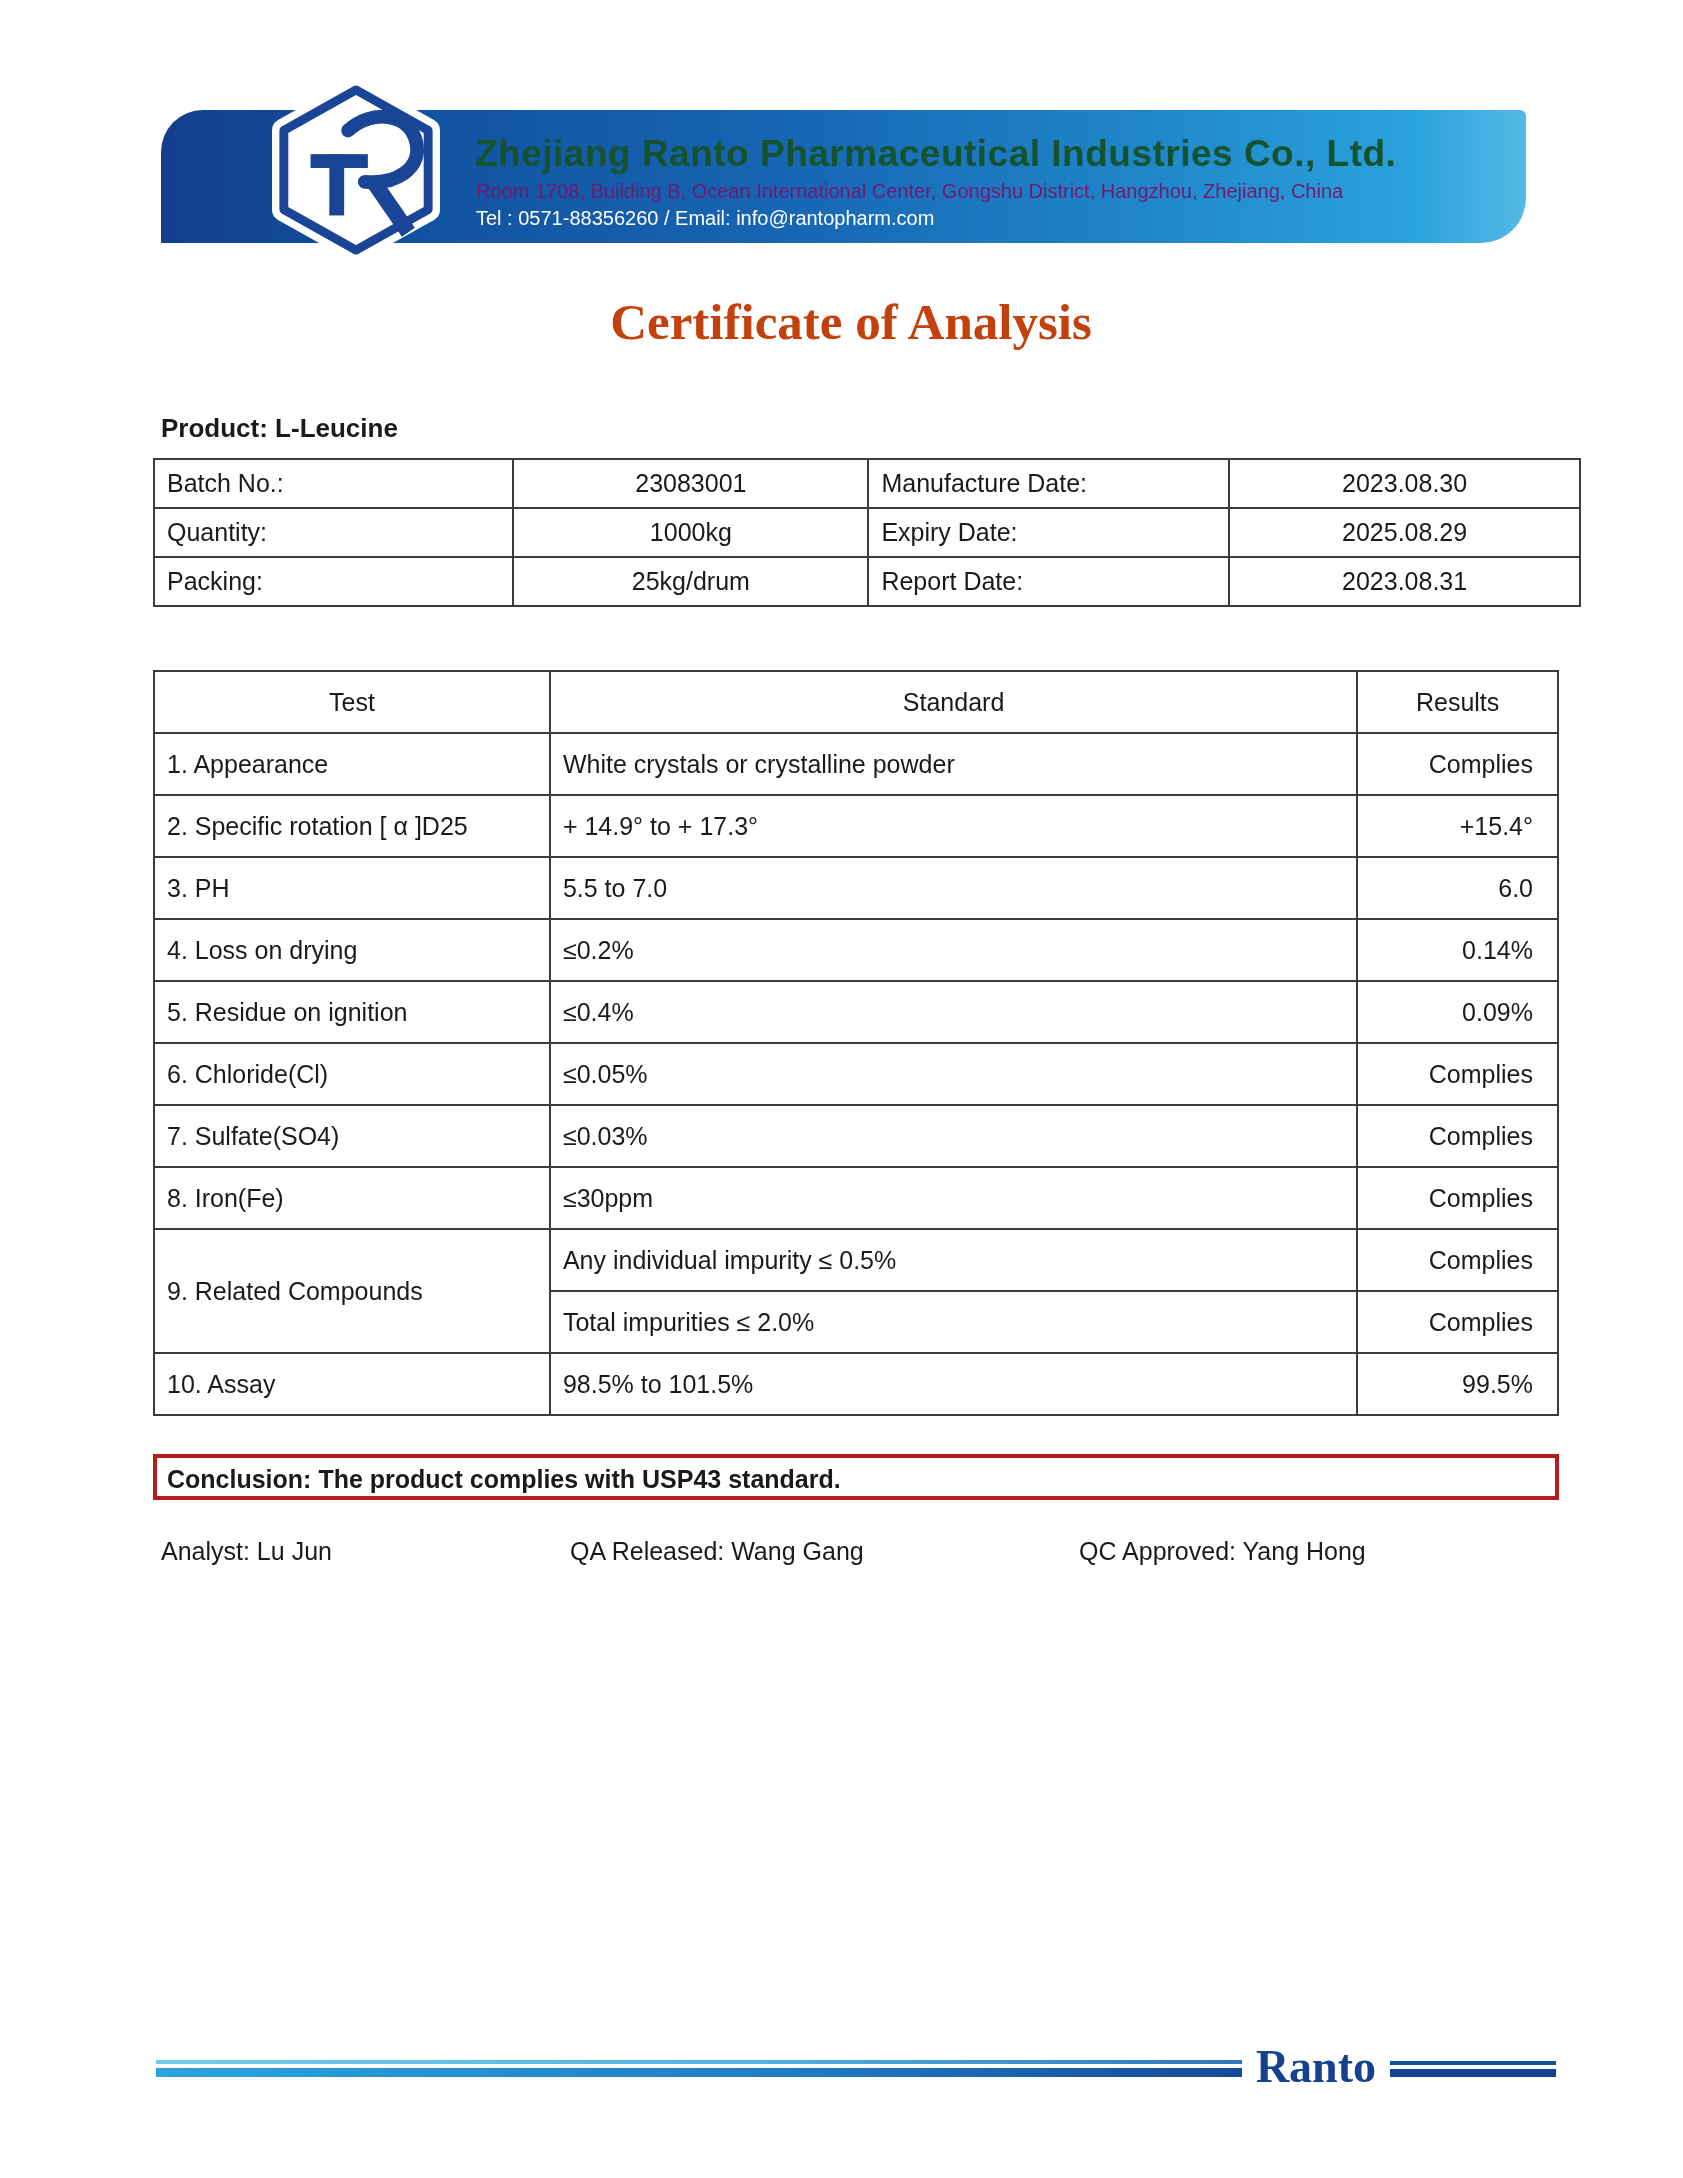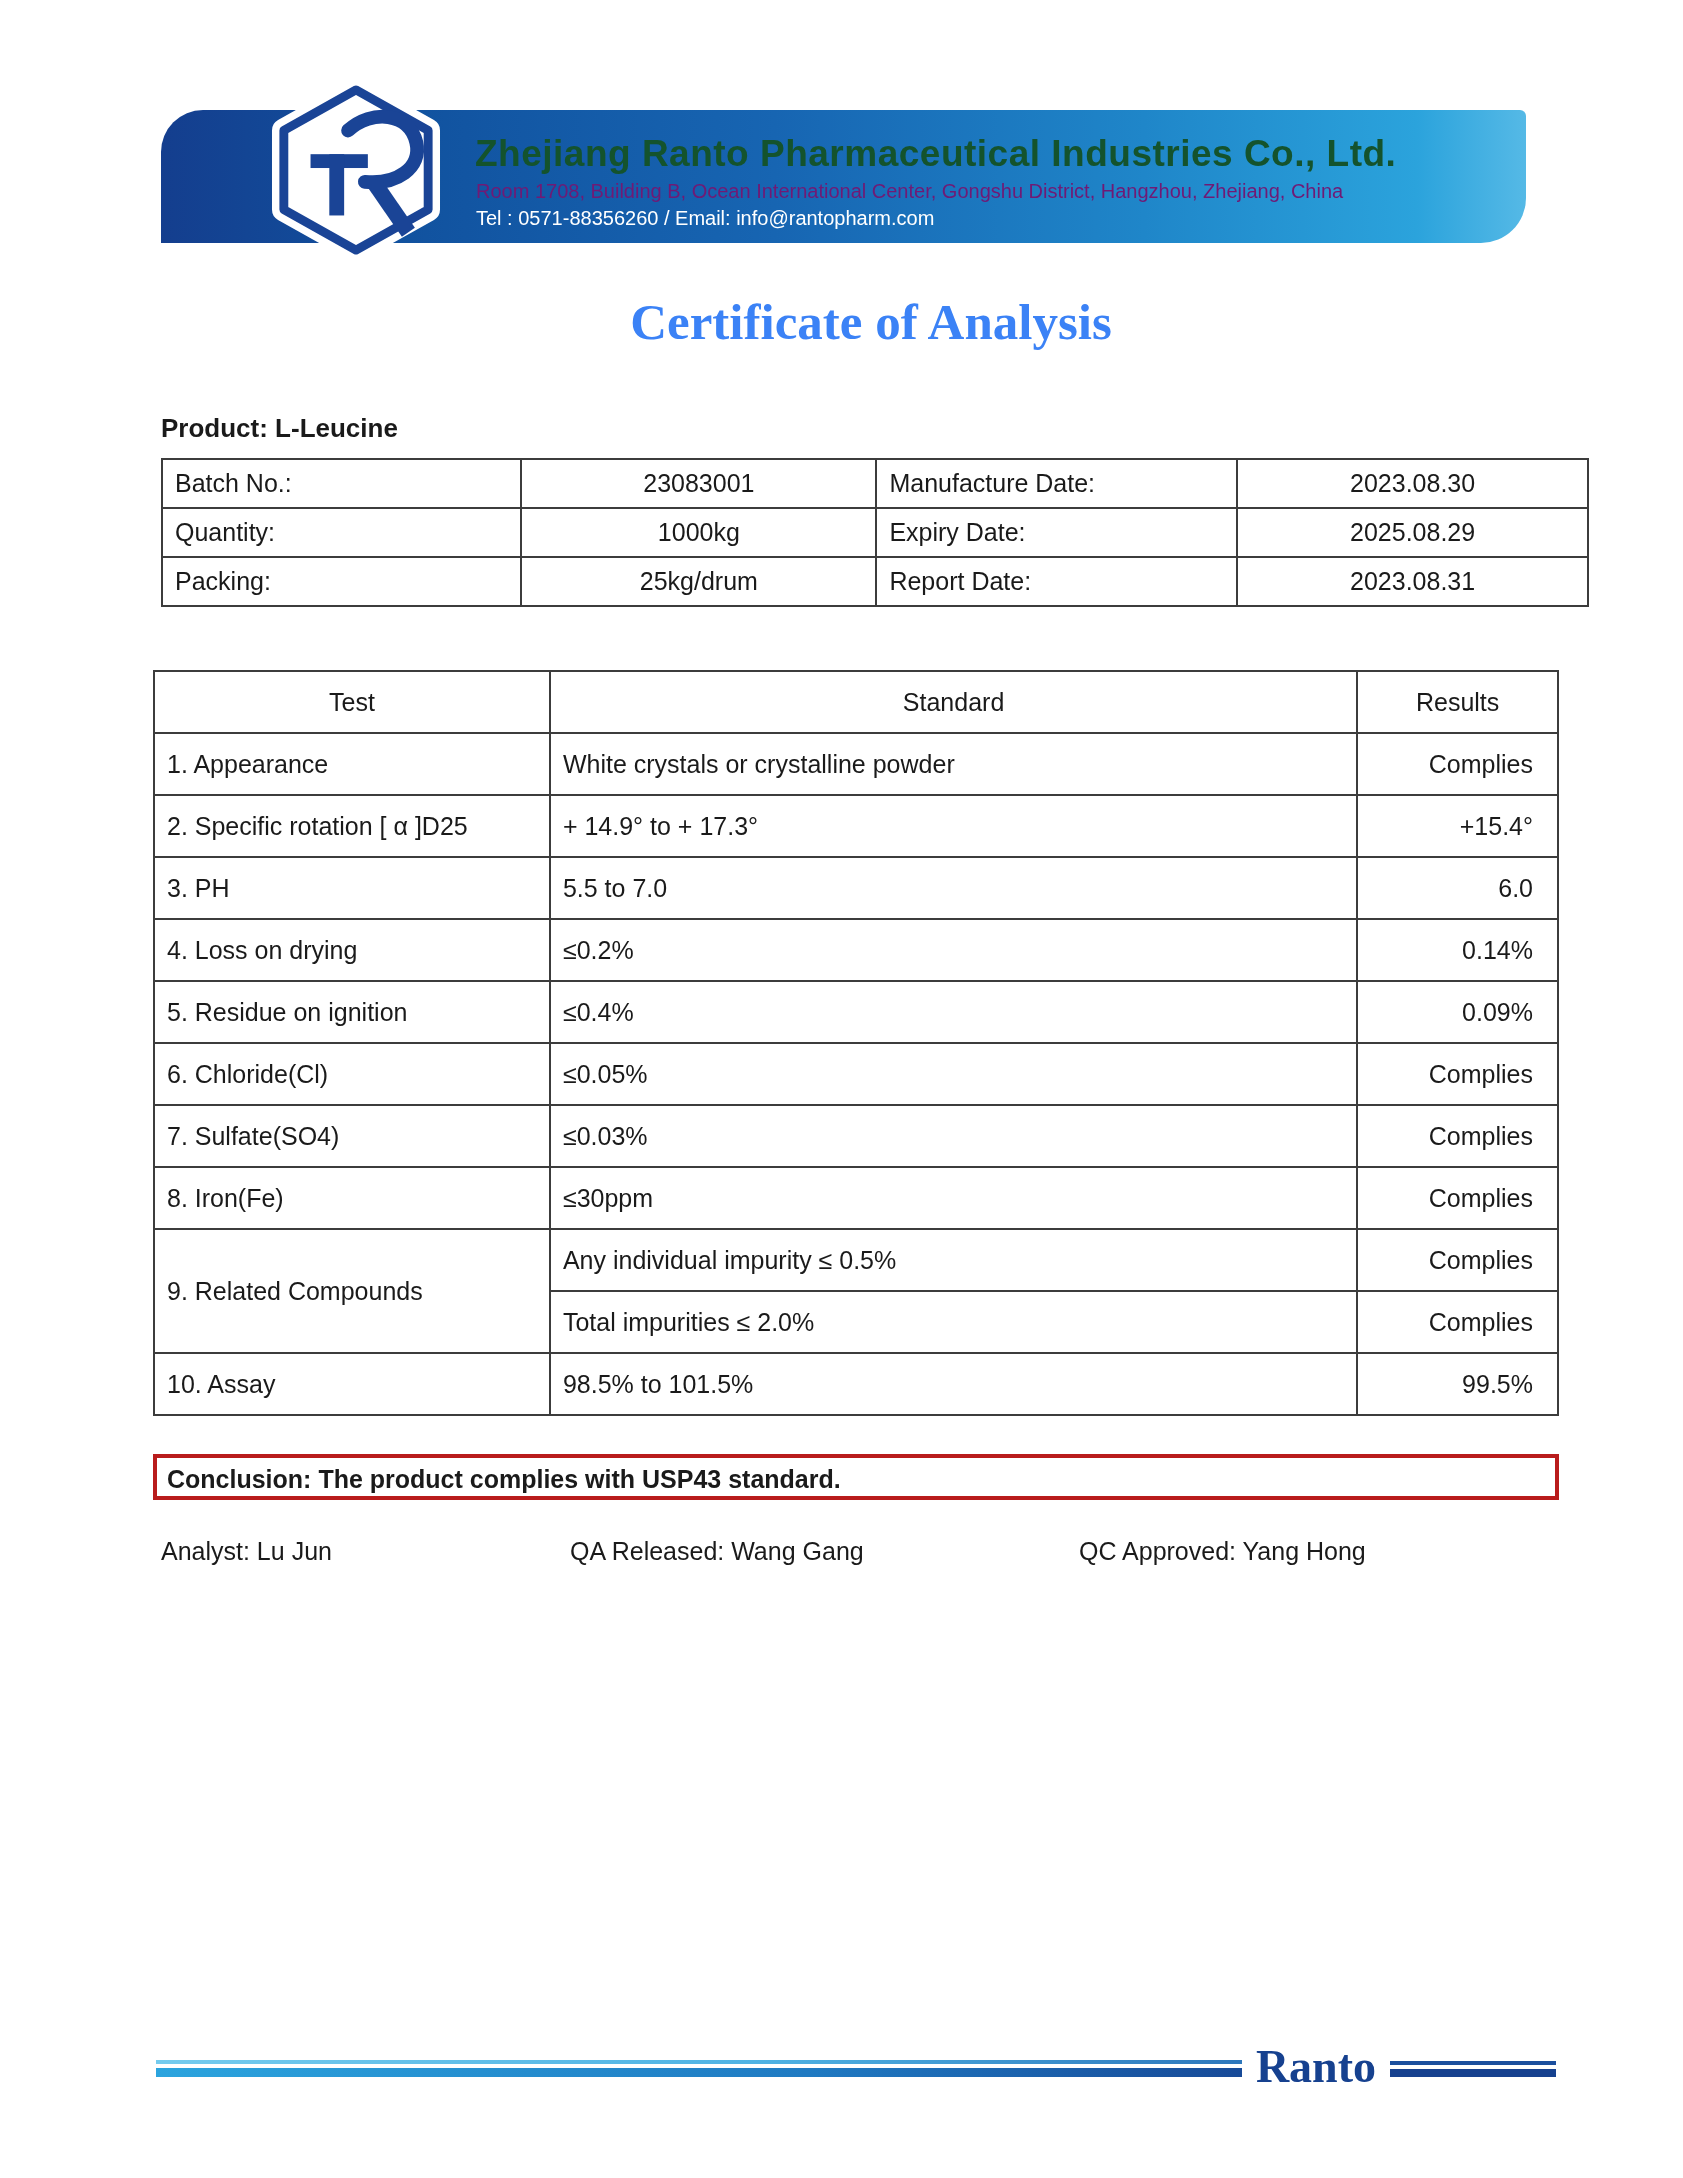--- a/index.html
+++ b/index.html
@@ -19,28 +19,28 @@
   #company-name{
     left:475px;top:133px;width:1030px;
     font-family:Liberation Sans, sans-serif;font-weight:bold;font-size:37px;
     color:#14532d;letter-spacing:0.5px;white-space:nowrap;
   }
   #company-address{left:476px;top:180px;font-size:20px;color:#701a75;white-space:nowrap;}
   #company-contact{left:476px;top:207px;font-size:20px;color:#ffffff;white-space:nowrap;}
 
   
   #doc-title{
-    left:168px;top:293px;width:1406px;text-align:center;
-    font-family:"Liberation Serif",serif;font-weight:bold;font-size:51px;color:#3b82f6;
+    left:148px;top:293px;width:1406px;text-align:center;
+    font-family:"Liberation Serif",serif;font-weight:bold;font-size:51px;color:#c2410c;
   }
   #product-line{left:161px;top:413px;font-size:26px;font-weight:bold;}
 
   
   table{border-collapse:collapse;table-layout:fixed;}
-  #info-table{position:absolute;left:153px;top:458px;width:1428px;font-size:25px;margin-left:8px;}
+  #info-table{position:absolute;left:153px;top:458px;width:1428px;font-size:25px;}
   #info-table td{border:2px solid #3c3c3c;height:47px;padding:0 12px;overflow:hidden;}
   #info-table td.lbl{text-align:left;}
   #info-table td.val{text-align:center;}
 
   #test-table{position:absolute;left:153px;top:670px;width:1406px;font-size:25px;}
   #test-table th,#test-table td{border:2px solid #3c3c3c;height:60px;padding:0 12px;font-weight:normal;overflow:hidden;}
   #test-table th{text-align:center;}
   #test-table td.c-test{text-align:left;}
   #test-table td.c-standard{text-align:left;}
   #test-table td.c-result{text-align:right;padding:0 24px;}

